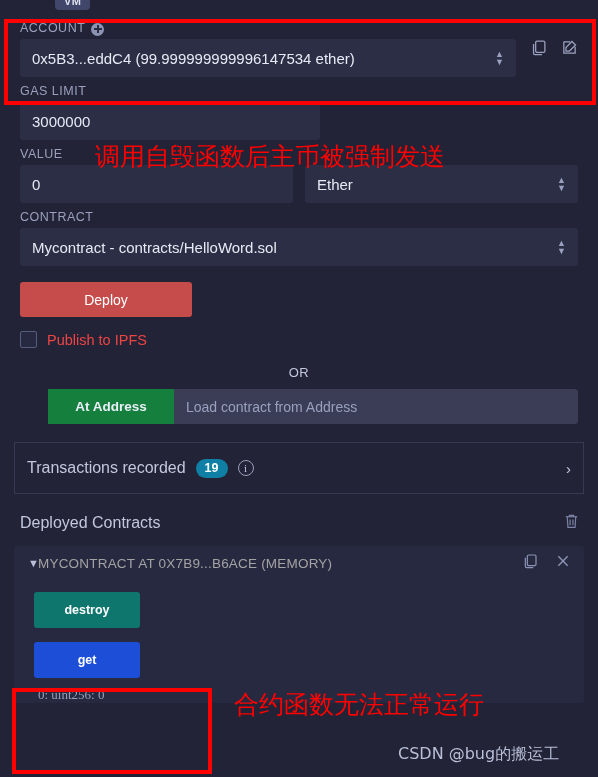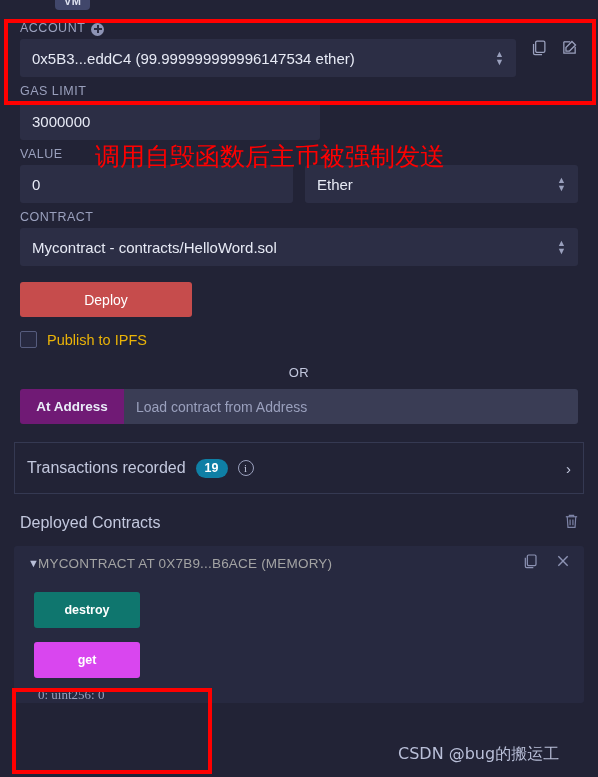--- a/index.html
+++ b/index.html
@@ -56,28 +56,28 @@
   .iconbtn { color: #9aa0bd; cursor: pointer; display: flex; align-items: center; }
 
   
   .deploy-btn {
     margin: 16px 20px 0 20px; width: 172px; height: 35px;
     background: #c64c4c; color: #fff; border: none; border-radius: 3px;
     font-size: 14px; font-family: "Liberation Sans", sans-serif; cursor: pointer;
   }
   .ipfs-row { display: flex; align-items: center; gap: 10px; padding: 14px 20px 0 20px; }
   .cbox { width: 17px; height: 17px; border: 1px solid #565c7e; border-radius: 2px; background: #272940; }
-  .ipfs-lbl { color: #eab308; font-size: 14.5px; }
+  .ipfs-lbl { color: #ef4444; font-size: 14.5px; }
   .or { text-align: center; color: #c3c8de; font-size: 13px; padding: 17px 0 9px 0; letter-spacing: .5px; }
 
   .ataddr-wrap { display: flex; margin: 0 20px; border-radius: 3px; overflow: hidden; height: 35px; }
   .ataddr-btn {
-    background: #701a75; color: #e9edf8; font-size: 13.5px; font-weight: bold;
-    display: flex; align-items: center; justify-content: center; width: 104px;
-    border: none; cursor: pointer; font-family: "Liberation Sans", sans-serif;
+    background: #15803d; color: #e9edf8; font-size: 13.5px; font-weight: bold;
+    display: flex; align-items: center; justify-content: center; width: 126px;
+    border: none; cursor: pointer; font-family: "Liberation Sans", sans-serif; margin-left: 28px;
   }
   .ataddr-inp {
     flex: 1; background: #3a3d55; border: none; color: #9aa0bd; font-size: 14px;
     padding: 0 12px; font-family: "Liberation Sans", sans-serif;
   }
   .ataddr-inp::placeholder { color: #9aa0bd; }
 
   
   .tx-bar {
     margin: 18px 14px 0 14px; height: 52px; border: 1px solid #353952;
@@ -106,21 +106,21 @@
   .card-name { color: #a3a3a3; font-size: 13.5px; letter-spacing: .2px; }
   .card-actions { margin-left: auto; display: flex; align-items: center; gap: 18px; color: #8d93b4; }
   .card-body { padding: 12px 0 0 20px; }
 
   .fn-btn {
     border: none; border-radius: 3px; color: #fff; font-size: 12.5px; font-weight: bold;
     height: 36px; min-width: 106px; padding: 0 14px; cursor: pointer;
     font-family: "Liberation Sans", sans-serif; display: block;
   }
   .fn-destroy { background: #0f766e; }
-  .fn-get { background: #d946ef; margin-top: 14px; }
+  .fn-get { background: #1d4ed8; margin-top: 14px; }
   .fn-result { color: #9aa0bd; font-size: 13px; padding: 9px 0 0 4px; font-family: Liberation Serif, serif; }
 
   
   .redbox { position: absolute; border: 4px solid #ff0000; pointer-events: none; }
   .ann {
     position: absolute; color: #ff0000; font-family: "DejaVu Sans", sans-serif;
     font-size: 25px; white-space: nowrap;
   }
   .watermark {
     position: absolute; color: #b9bfd8; font-size: 16px;
@@ -265,14 +265,15 @@
         <button class="fn-btn fn-get">get</button>
         <div class="fn-result">0: uint256: 0</div>
       </div>
     </div>
 
   </div>
 
   <div class="redbox" style="left:4px; top:19px; width:592px; height:86px;"></div>
   <div class="redbox" style="left:12px; top:688px; width:200px; height:86px;"></div>
   <div class="ann" style="left:95px; top:140px;">调用自毁函数后主币被强制发送</div>
+  <div class="ann" style="left:234px; top:688px;">合约函数无法正常运行</div>
   <div class="watermark" style="left:398px; top:744px;">CSDN @bug的搬运工</div>
 </div>
 
 </body></html>

